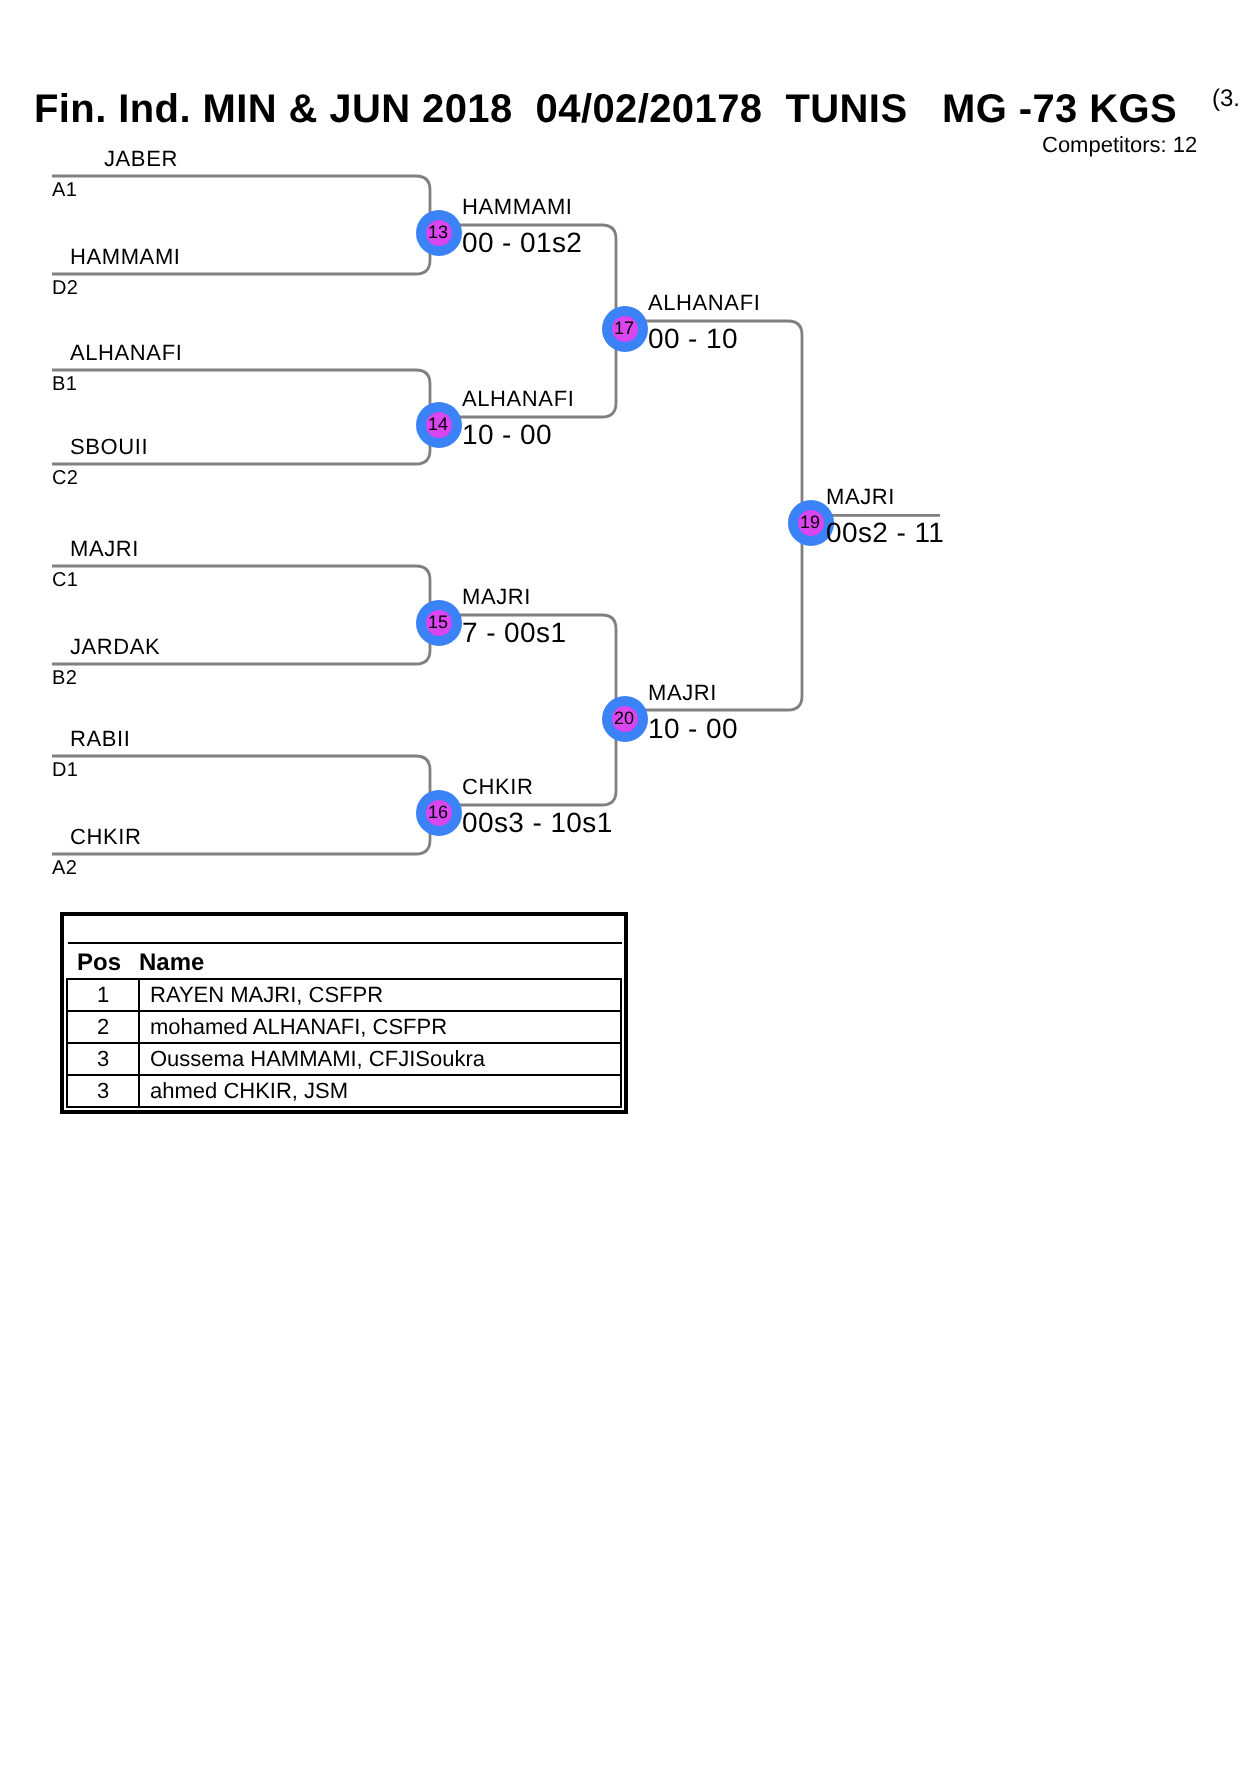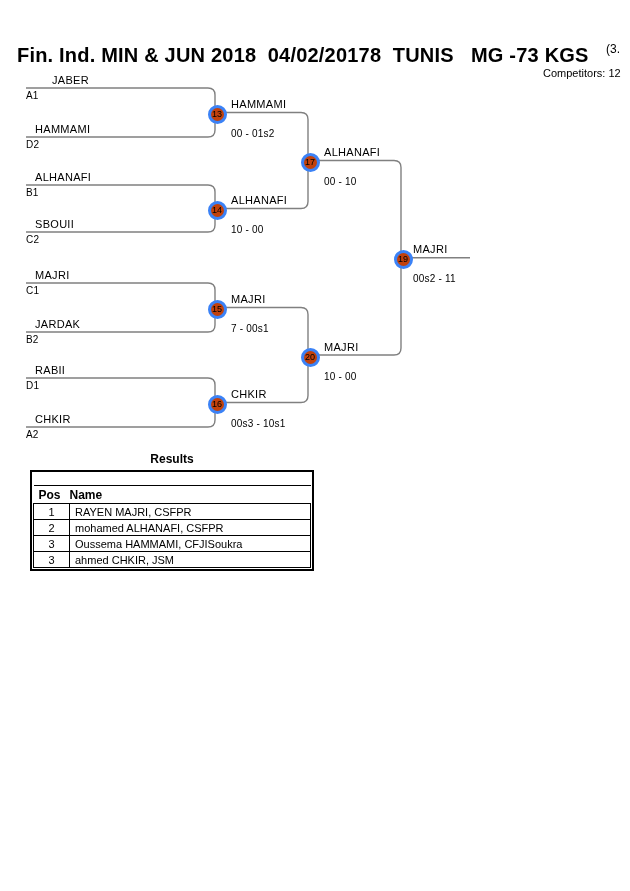--- a/index.html
+++ b/index.html
@@ -7,29 +7,29 @@
     position:relative;width:630px;height:891px;background:#ffffff;
     font-family:"Liberation Sans","DejaVu Sans",sans-serif;color:#000;
     overflow:hidden;
   }
   .abs{position:absolute;}
   .page-title{
     left:17px;top:44px;font-size:20px;font-weight:bold;
     white-space:pre;letter-spacing:.2px;line-height:22px;
   }
   .title-sup{left:606px;top:42px;font-size:12px;white-space:nowrap;}
-  .competitors{left:543px;top:67px;font-size:11px;white-space:nowrap;}
+  .competitors{left:521px;top:67px;font-size:11px;white-space:nowrap;}
   svg.lines{left:0;top:0;}
   .p-name{font-size:11px;line-height:13px;white-space:nowrap;letter-spacing:.3px;}
   .p-seed{font-size:10px;line-height:11px;white-space:nowrap;letter-spacing:.2px;}
   .w-name{font-size:11px;line-height:13px;white-space:nowrap;letter-spacing:.3px;}
-  .w-score{font-size:10px;line-height:11px;white-space:nowrap;letter-spacing:.2px;margin-top:12px;}
+  .w-score{font-size:14px;line-height:11px;white-space:nowrap;letter-spacing:.2px;}
   .m-circle{
-    width:13px;height:13px;border:3px solid #3b82f6;border-radius:50%;
-    background:#c2410c;font-size:9px;line-height:13px;text-align:center;
+    width:13px;height:13px;border:5px solid #3b82f6;border-radius:50%;
+    background:#d946ef;font-size:9px;line-height:13px;text-align:center;
     color:#000;
   }
   .results-section{left:30px;top:452px;width:284px;}
   .results-title{font-size:12px;font-weight:bold;text-align:center;line-height:14px;}
   .results-box{border:2px solid #000;padding:1px;margin-top:4px;background:#fff;}
   .results-box table{border-collapse:collapse;width:100%;table-layout:fixed;margin-top:12px;}
   .results-box th,.results-box td{border:1px solid #000;font-weight:normal;}
   .results-box th{border-left:none;border-right:none;font-weight:bold;font-size:12px;height:17px;padding:0;}
   .results-box td{font-size:11px;height:15px;padding:0;}
   th.pos-h{width:31px;text-align:left;padding-left:5px;}
@@ -93,21 +93,20 @@
   <div class="abs w-name" style="left:231px;top:388px">CHKIR</div>
   <div class="abs w-score" style="left:231px;top:406px">00s3 - 10s1</div>
   <div class="abs w-name" style="left:324px;top:146px">ALHANAFI</div>
   <div class="abs w-score" style="left:324px;top:164px">00 - 10</div>
   <div class="abs w-name" style="left:324px;top:341px">MAJRI</div>
   <div class="abs w-score" style="left:324px;top:359px">10 - 00</div>
   <div class="abs w-name" style="left:413px;top:243px">MAJRI</div>
   <div class="abs w-score" style="left:413px;top:261px">00s2 - 11</div>
 
   <div class="abs results-section">
-    <div class="results-title">Results</div>
     <div class="results-box">
       <table>
         <thead>
           <tr>
             <th class="pos-h">Pos</th>
             <th class="name-h">Name</th>
           </tr>
         </thead>
         <tbody>
           <tr>

